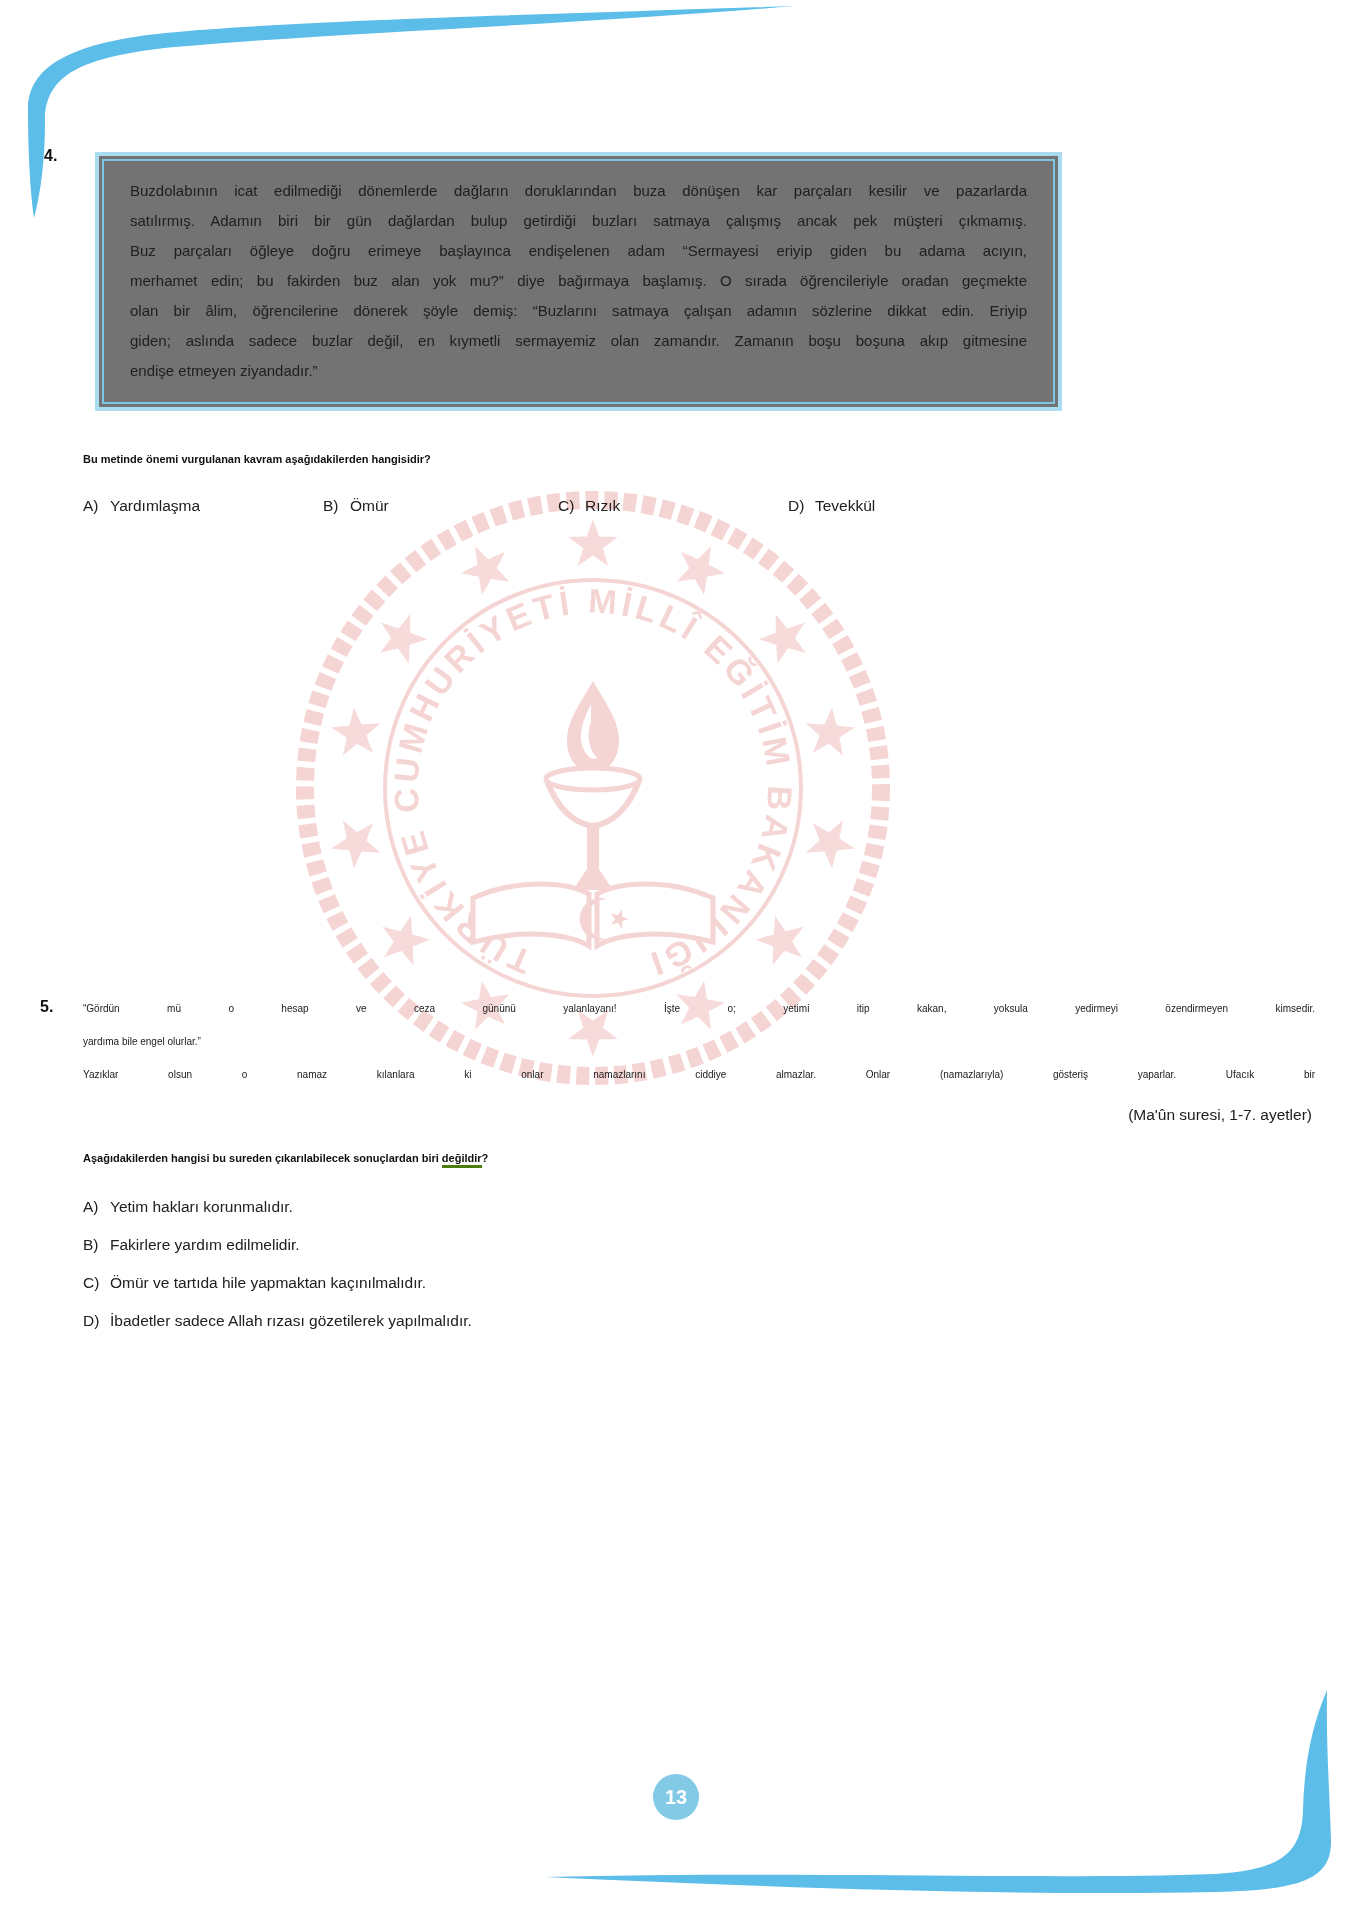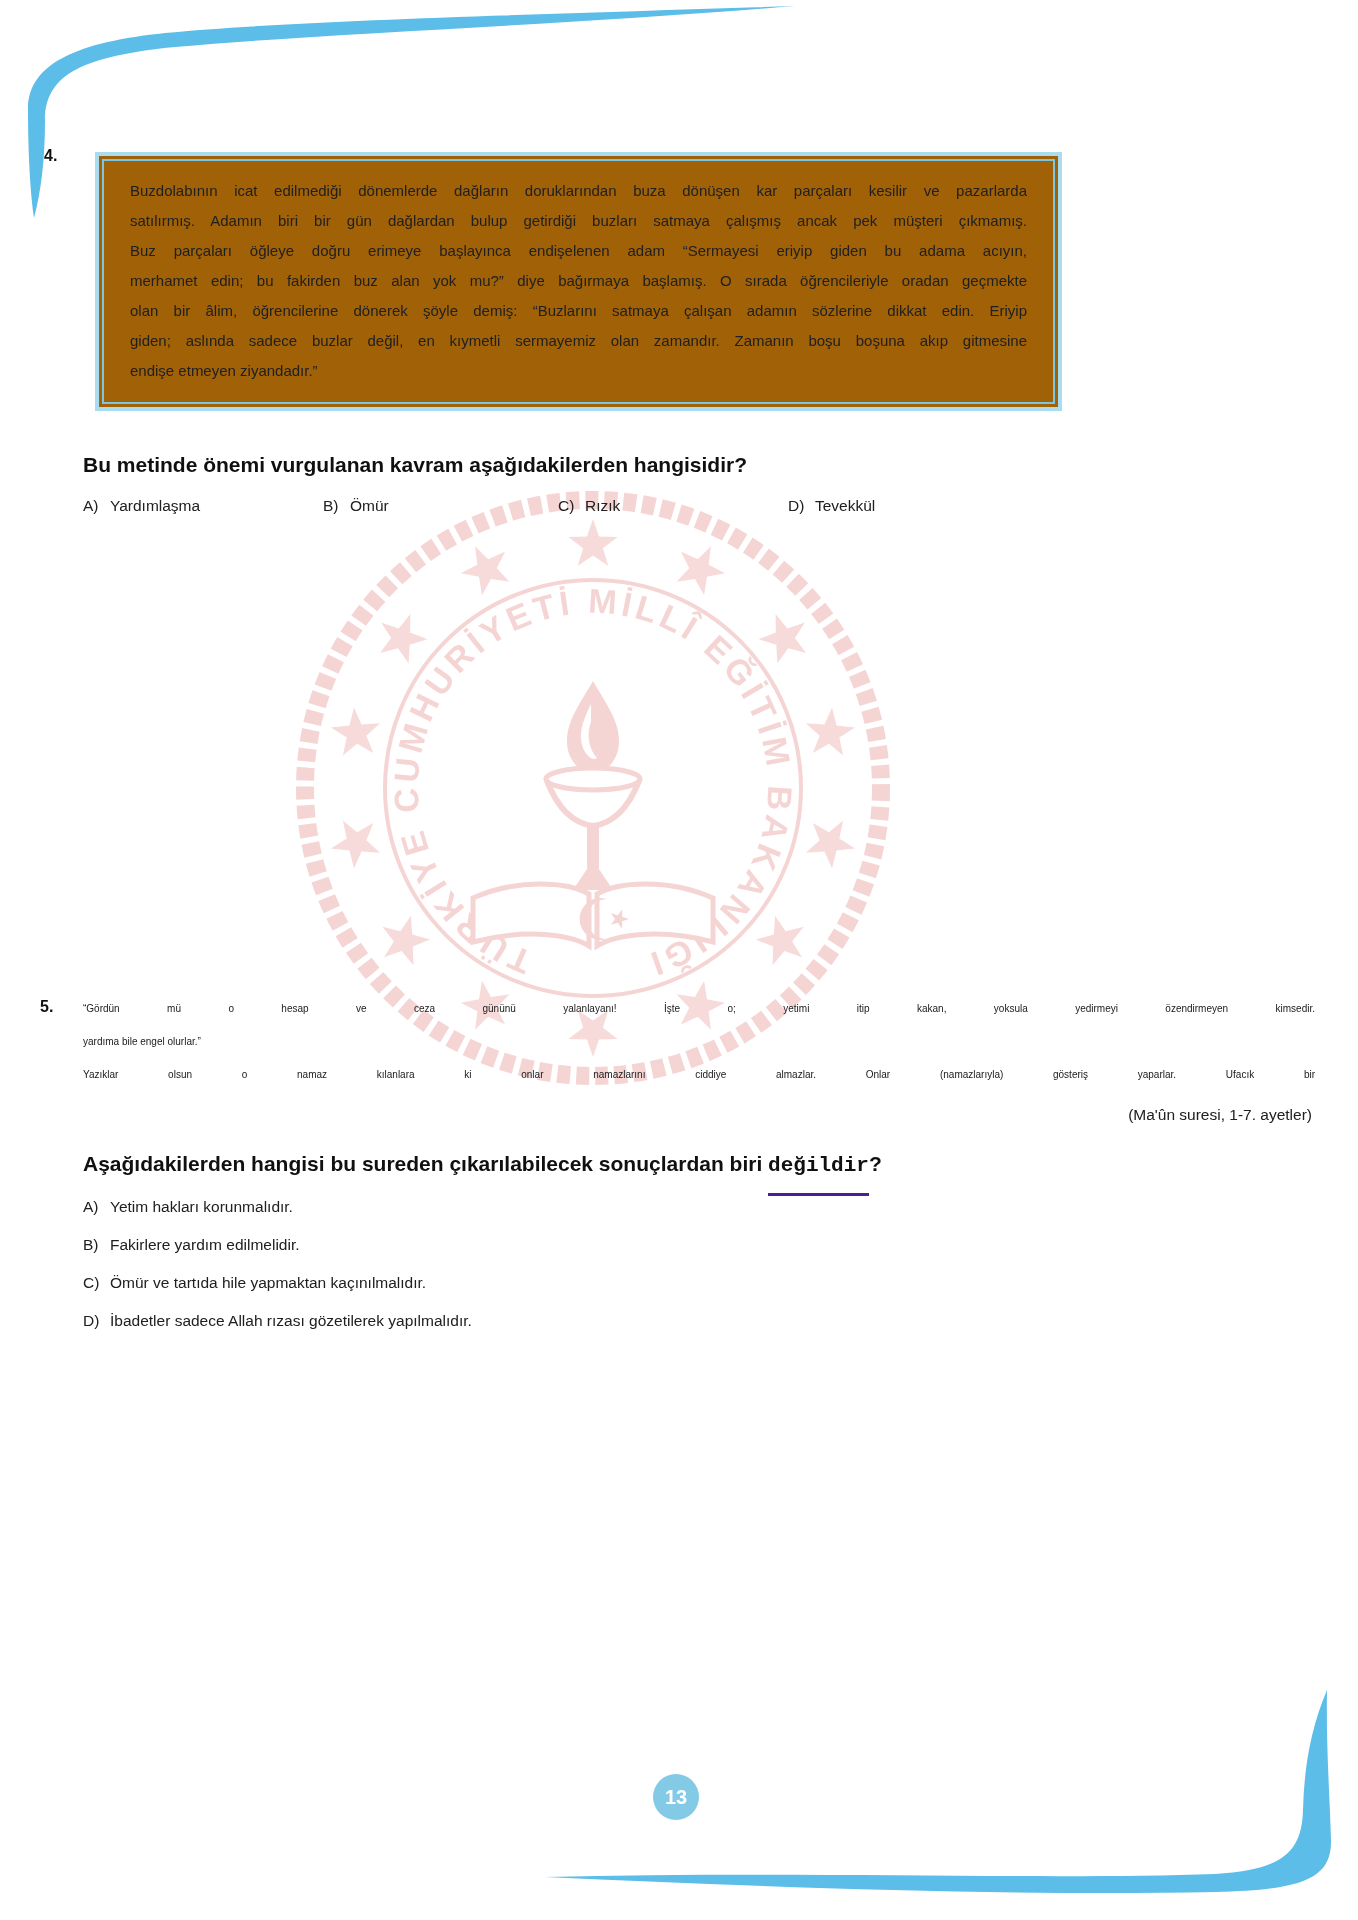--- a/index.html
+++ b/index.html
@@ -14,34 +14,34 @@
   }
   .deco{position:absolute;pointer-events:none;}
   .deco-top{left:0;top:0;}
   .deco-bottom{left:0;top:1640px;}
 
   .qnum{position:absolute;font-size:16px;font-weight:bold;color:#111;}
 
   
   .passage-box{
     position:absolute;left:95px;top:152px;width:967px;
-    border:4px solid #a9dcef;background:#a16207;box-sizing:border-box;
+    border:4px solid #a9dcef;background:#737373;box-sizing:border-box;
   }
   .passage-box-inner{
     border:2px solid #7cc5e3;margin:3px;
     padding:15px 26px 16px 26px;
   }
   .pline{
     font-size:15px;line-height:30px;color:#202020;
     text-align:justify;text-align-last:justify;
   }
   .pline.last{text-align-last:left;}
 
-  .stem{position:absolute;left:83px;font-size:21px;font-weight:bold;color:#101010;}
-  .stem .u{border-bottom:3px solid #4c1d95;padding-bottom:16px;font-family:Liberation Mono, monospace;}
+  .stem{position:absolute;left:83px;font-size:11px;font-weight:bold;color:#101010;}
+  .stem .u{border-bottom:3px solid #4d7c0f;padding-bottom:1px;}
 
   .opts-row{
     position:absolute;left:83px;top:497px;width:1240px;
     display:grid;grid-template-columns:240px 235px 230px auto;
     font-size:15.5px;color:#202020;
   }
   .opt{display:flex;}
   .opt-label{width:27px;flex:0 0 27px;}
 
   

